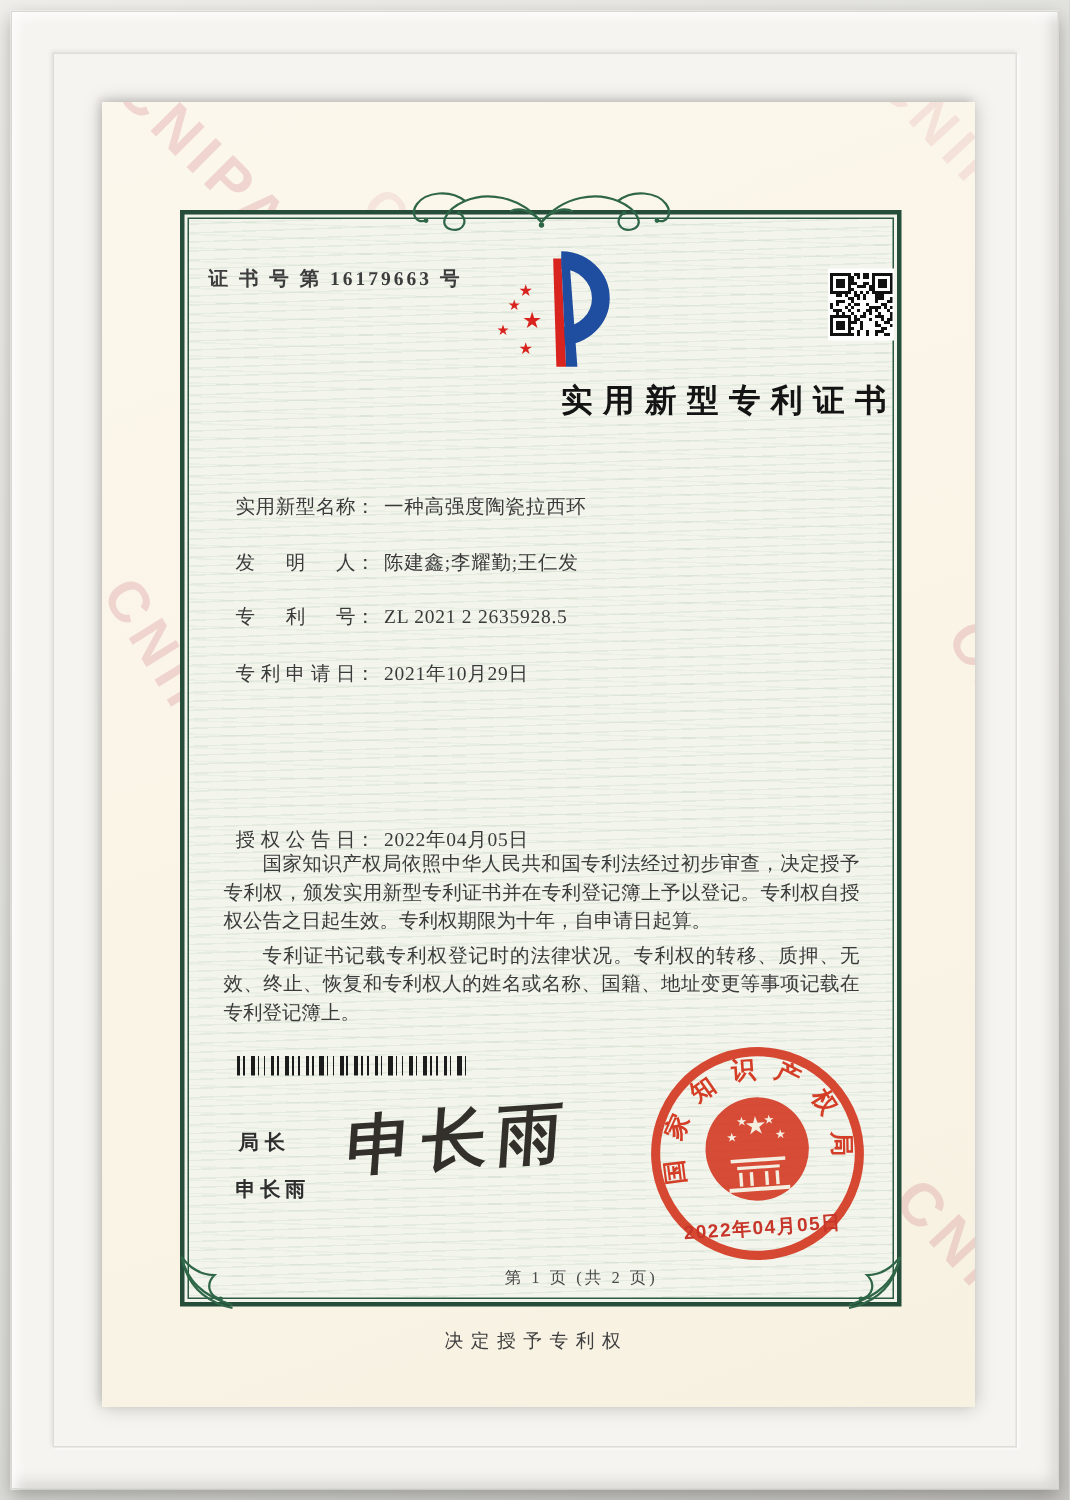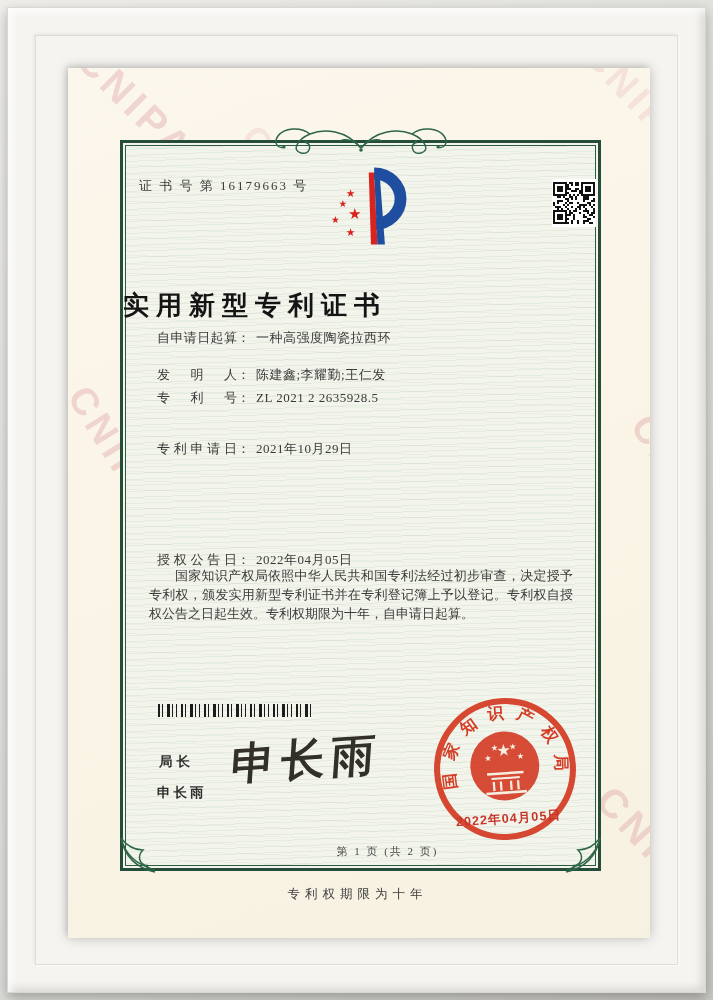--- a/index.html
+++ b/index.html
@@ -44,26 +44,26 @@
     background-color:#f3f5ec;
     background-image:
       repeating-linear-gradient(178deg, rgba(70,125,85,.085) 0 1px, transparent 1px 6px),
       repeating-linear-gradient(2deg, rgba(70,125,85,.05) 0 1px, transparent 1px 9px);
   }
   .ornament-top{position:absolute;left:50%;top:-19px;transform:translateX(-50%);z-index:3;}
   .ornament-corner{position:absolute;z-index:3;}
   .oc-bl{left:-6px;bottom:-6px;}
   .oc-br{right:-6px;bottom:-6px;transform:scaleX(-1);}
   
-  .cert-number{position:absolute;left:16px;top:34px;font-size:13px;letter-spacing:2px;color:#3c3c3c;}
+  .cert-number{position:absolute;left:16px;top:34px;font-size:13px;letter-spacing:2px;color:#3c3c3c;font-weight:bold;}
   .logo{position:absolute;left:205px;top:24px;}
   .qr{position:absolute;left:429px;top:36px;width:42px;height:46px;background:#fff;padding:1px;}
   .title{
-    position:absolute;left:0;top:110px;width:100%;text-align:left;
-    font-size:26px;font-weight:700;letter-spacing:7px;color:#141414;margin-top:35px;
+    position:absolute;left:0;top:110px;width:100%;text-align:right;
+    font-size:21px;font-weight:700;letter-spacing:7px;color:#141414;
   }
   .frow{position:absolute;left:34px;font-size:13px;color:#3a3a3a;white-space:nowrap;}
   .flabel{display:inline-block;width:80px;text-align:justify;text-align-last:justify;vertical-align:bottom;}
   .fcolon{display:inline-block;margin-right:6px;}
   .fvalue{letter-spacing:.5px;}
   .frow2{position:absolute;left:252px;top:0;}
   .paras{position:absolute;left:26px;top:424px;width:424px;font-size:13px;line-height:18.8px;color:#3b3b3b;text-align:justify;}
   .paras p{margin:0 0 5px 0;text-indent:2em;}
   .barcode{
     position:absolute;left:35px;top:561px;width:153px;height:13px;
@@ -374,37 +374,38 @@
           <rect x="9" y="20" width="1" height="1" fill="#111"></rect>
           <rect x="12" y="20" width="1" height="1" fill="#111"></rect>
           <rect x="15" y="20" width="1" height="1" fill="#111"></rect>
           <rect x="18" y="20" width="1" height="1" fill="#111"></rect>
           <rect x="19" y="20" width="1" height="1" fill="#111"></rect>
         </svg>
 
       <div class="title">实用新型专利证书</div>
 
       <div class="frow" style="top:186px">
-        <span class="flabel">自申请日起算</span><span class="fcolon">：</span><span class="fvalue">一种高强度陶瓷拉西环</span>
+        <span class="flabel">实用新型名称</span><span class="fcolon">：</span><span class="fvalue">一种高强度陶瓷拉西环</span>
       </div>
       <div class="frow" style="top:223px">
         <span class="flabel">发明人</span><span class="fcolon">：</span><span class="fvalue">陈建鑫;李耀勤;王仁发</span>
       </div>
-      <div class="frow" style="top:246px">
+      <div class="frow" style="top:259px">
         <span class="flabel">专利号</span><span class="fcolon">：</span><span class="fvalue">ZL 2021 2 2635928.5</span>
       </div>
       <div class="frow" style="top:297px">
         <span class="flabel">专利申请日</span><span class="fcolon">：</span><span class="fvalue">2021年10月29日</span>
       </div>
       <div class="frow" style="top:408px;width:440px">
         <span class="flabel">授权公告日</span><span class="fcolon">：</span><span class="fvalue">2022年04月05日</span>
       </div>
 
       <div class="paras">
         <p>国家知识产权局依照中华人民共和国专利法经过初步审查，决定授予专利权，颁发实用新型专利证书并在专利登记簿上予以登记。专利权自授权公告之日起生效。专利权期限为十年，自申请日起算。</p>
+        <p>专利证书记载专利权登记时的法律状况。专利权的转移、质押、无效、终止、恢复和专利权人的姓名或名称、国籍、地址变更等事项记载在专利登记簿上。</p>
       </div>
 
       <div class="barcode"></div>
 
       <div class="director-title">局长</div>
       <div class="director-name">申长雨</div>
       <div class="signature">申长雨</div>
 
       <svg class="seal" width="152" height="152" viewBox="0 0 150 150">
         <circle cx="75" cy="75" r="67" fill="none" stroke="#d23018" stroke-width="6" opacity=".95"></circle>
@@ -428,15 +429,15 @@
           <rect x="79" y="87" width="2.2" height="9"></rect>
           <rect x="86" y="87" width="2.2" height="9"></rect>
           <rect x="55" y="97" width="40" height="2.6"></rect>
         </g>
         <text x="75" y="128" font-size="12.5" font-weight="700" fill="#c5281c" text-anchor="middle" letter-spacing="1" font-family="'Liberation Sans','DejaVu Sans',sans-serif">2022年04月05日</text>
       </svg>
 
       <div class="page-note">第 1 页 (共 2 页)</div>
     </div>
 
-    <div class="footer-note">专利权期限为十年</div>
+    <div class="footer-note">决定授予专利权</div>
   </div>
 </div>
 
 </body></html>

